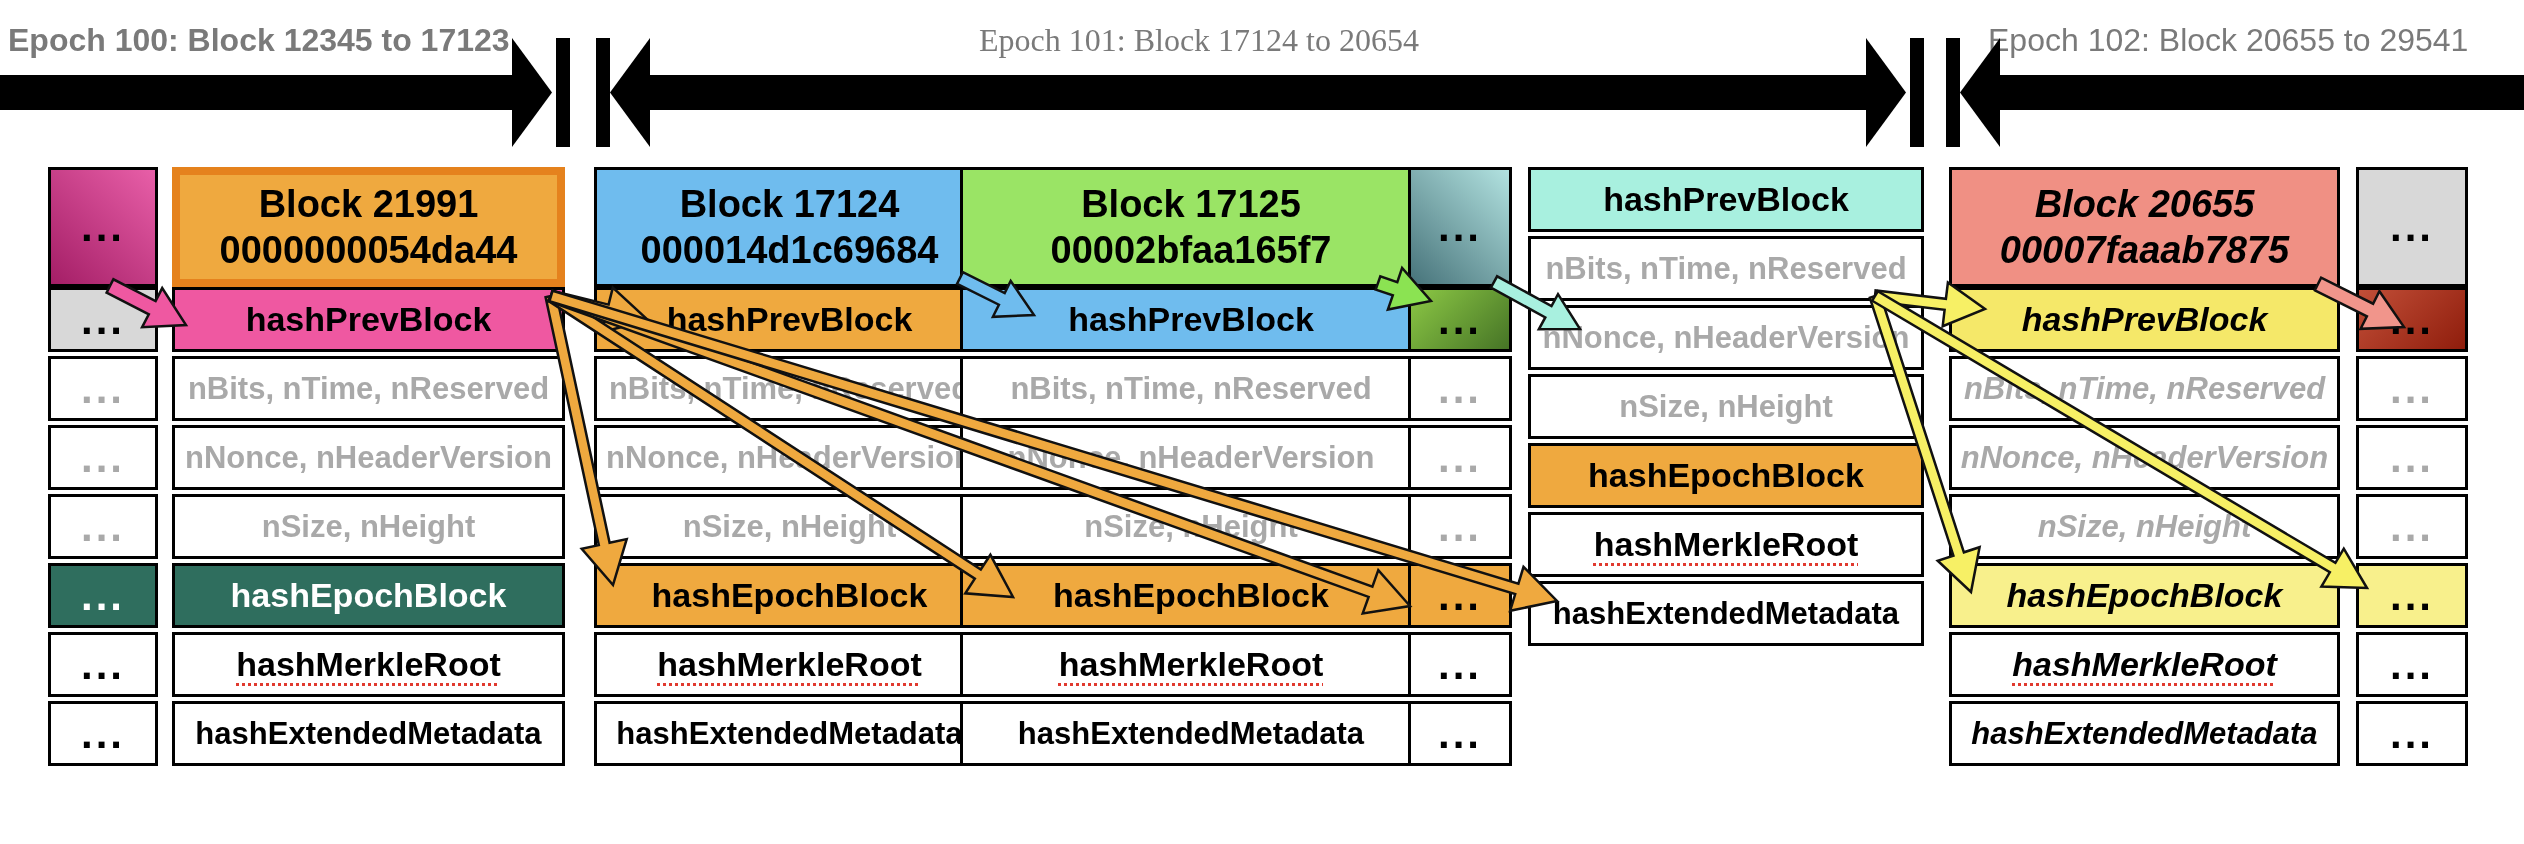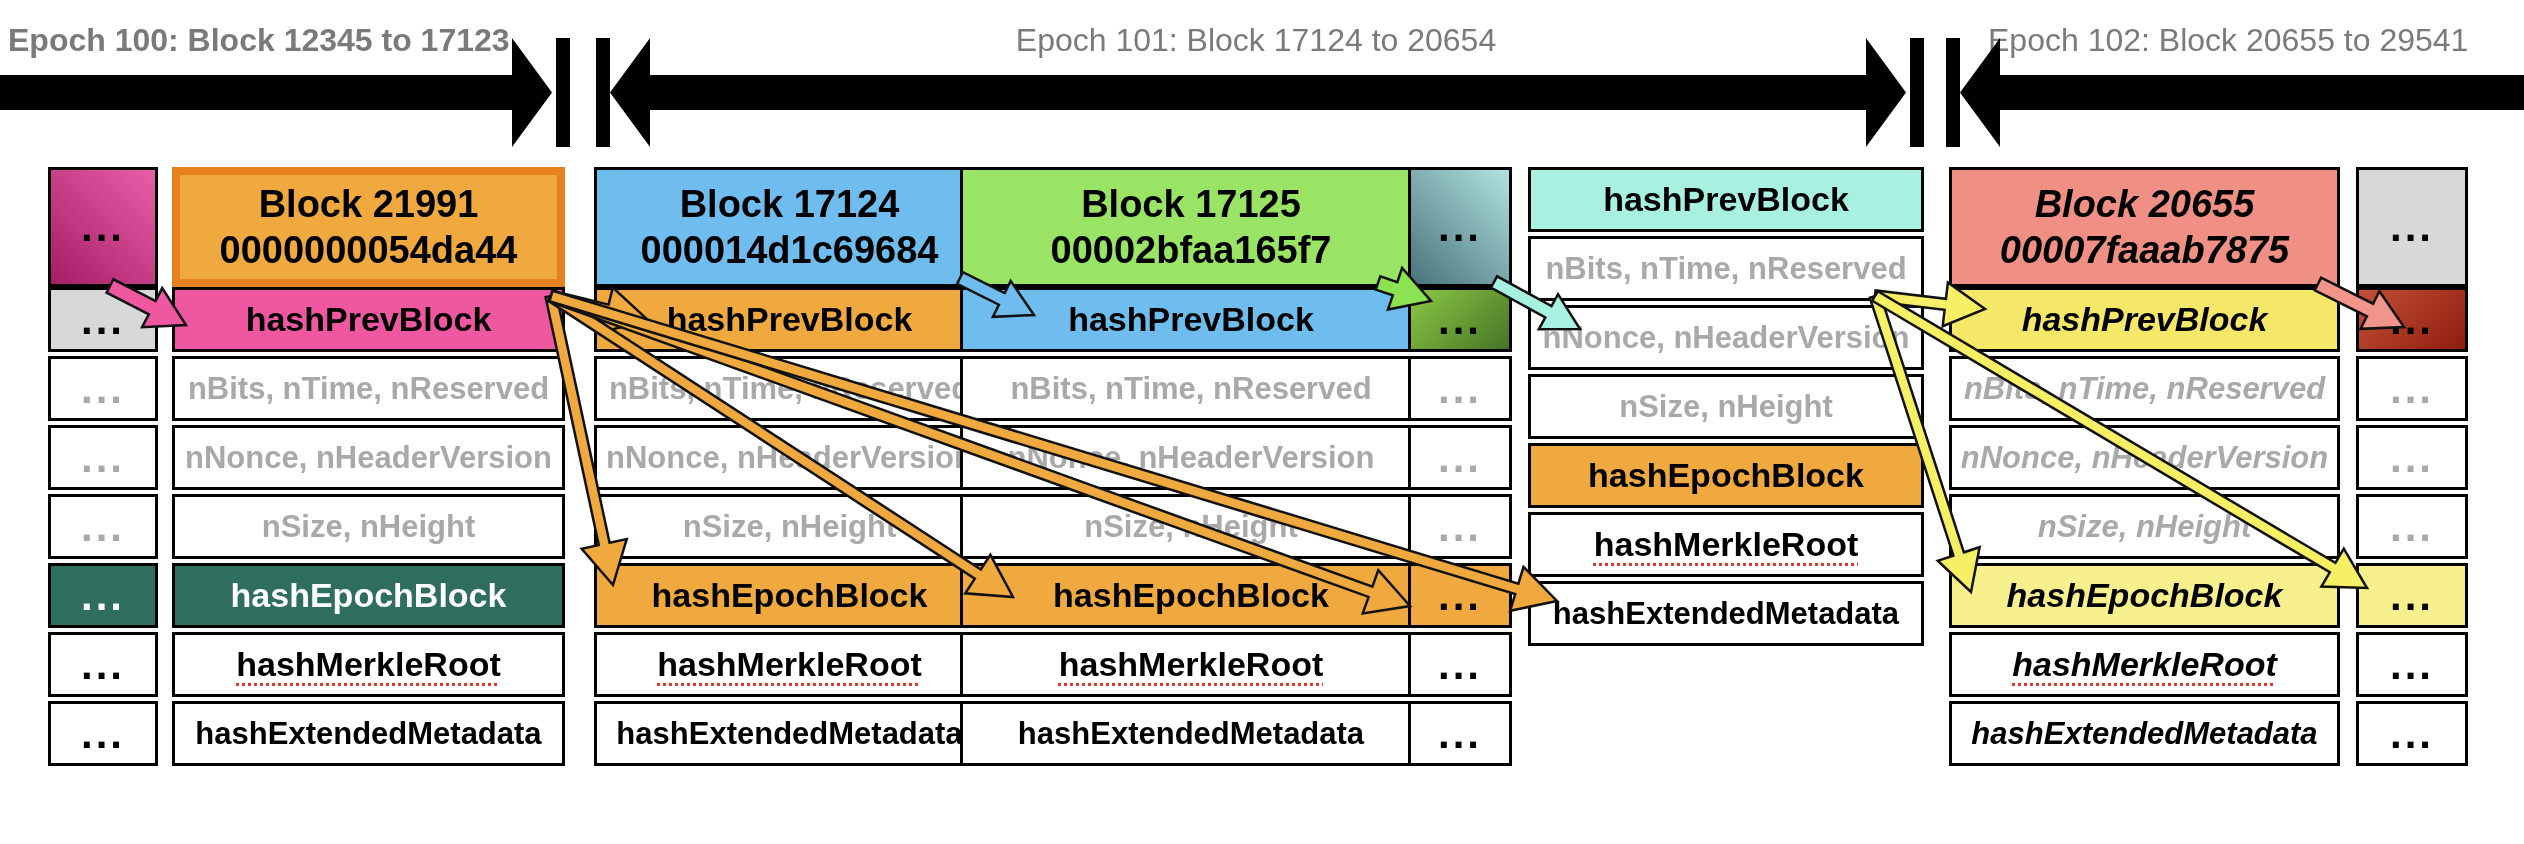--- a/index.html
+++ b/index.html
@@ -27,21 +27,21 @@
     text-decoration-color:#E03A2F;text-decoration-thickness:3px;text-underline-offset:7px;
   }
   .extended-row{font-size:31px;}
   .dots{font-size:42px;letter-spacing:3px;line-height:0.6;}
 </style>
 </head>
 <body>
 
 <div class="canvas">
   <div class="epoch-label" style="left:8px;font-weight:bold;">Epoch 100: Block 12345 to 17123</div>
-  <div class="epoch-label" style="left:1256px;transform:translateX(-50%);">Epoch 101: Block 17124 to 20654</div>
+  <div class="epoch-label" style="left:1199px;transform:translateX(-50%);font-family:Liberation Serif, serif;">Epoch 101: Block 17124 to 20654</div>
   <div class="epoch-label" style="left:1988px;">Epoch 102: Block 20655 to 29541</div>
 
   <div id="grid">
       <div class="col" style="left: 48px; width: 110px;">
         <div class="cell header-cell" style="background: linear-gradient(225deg, rgb(232, 95, 168), rgb(164, 30, 102));">
           <span class="dots" style="color: rgb(0, 0, 0);">...</span>
         </div>
         <div class="cell row-cell first" style="height: 65px; background: rgb(216, 216, 216);">
           <span class="dots" style="color: rgb(0, 0, 0);">...</span>
         </div>

